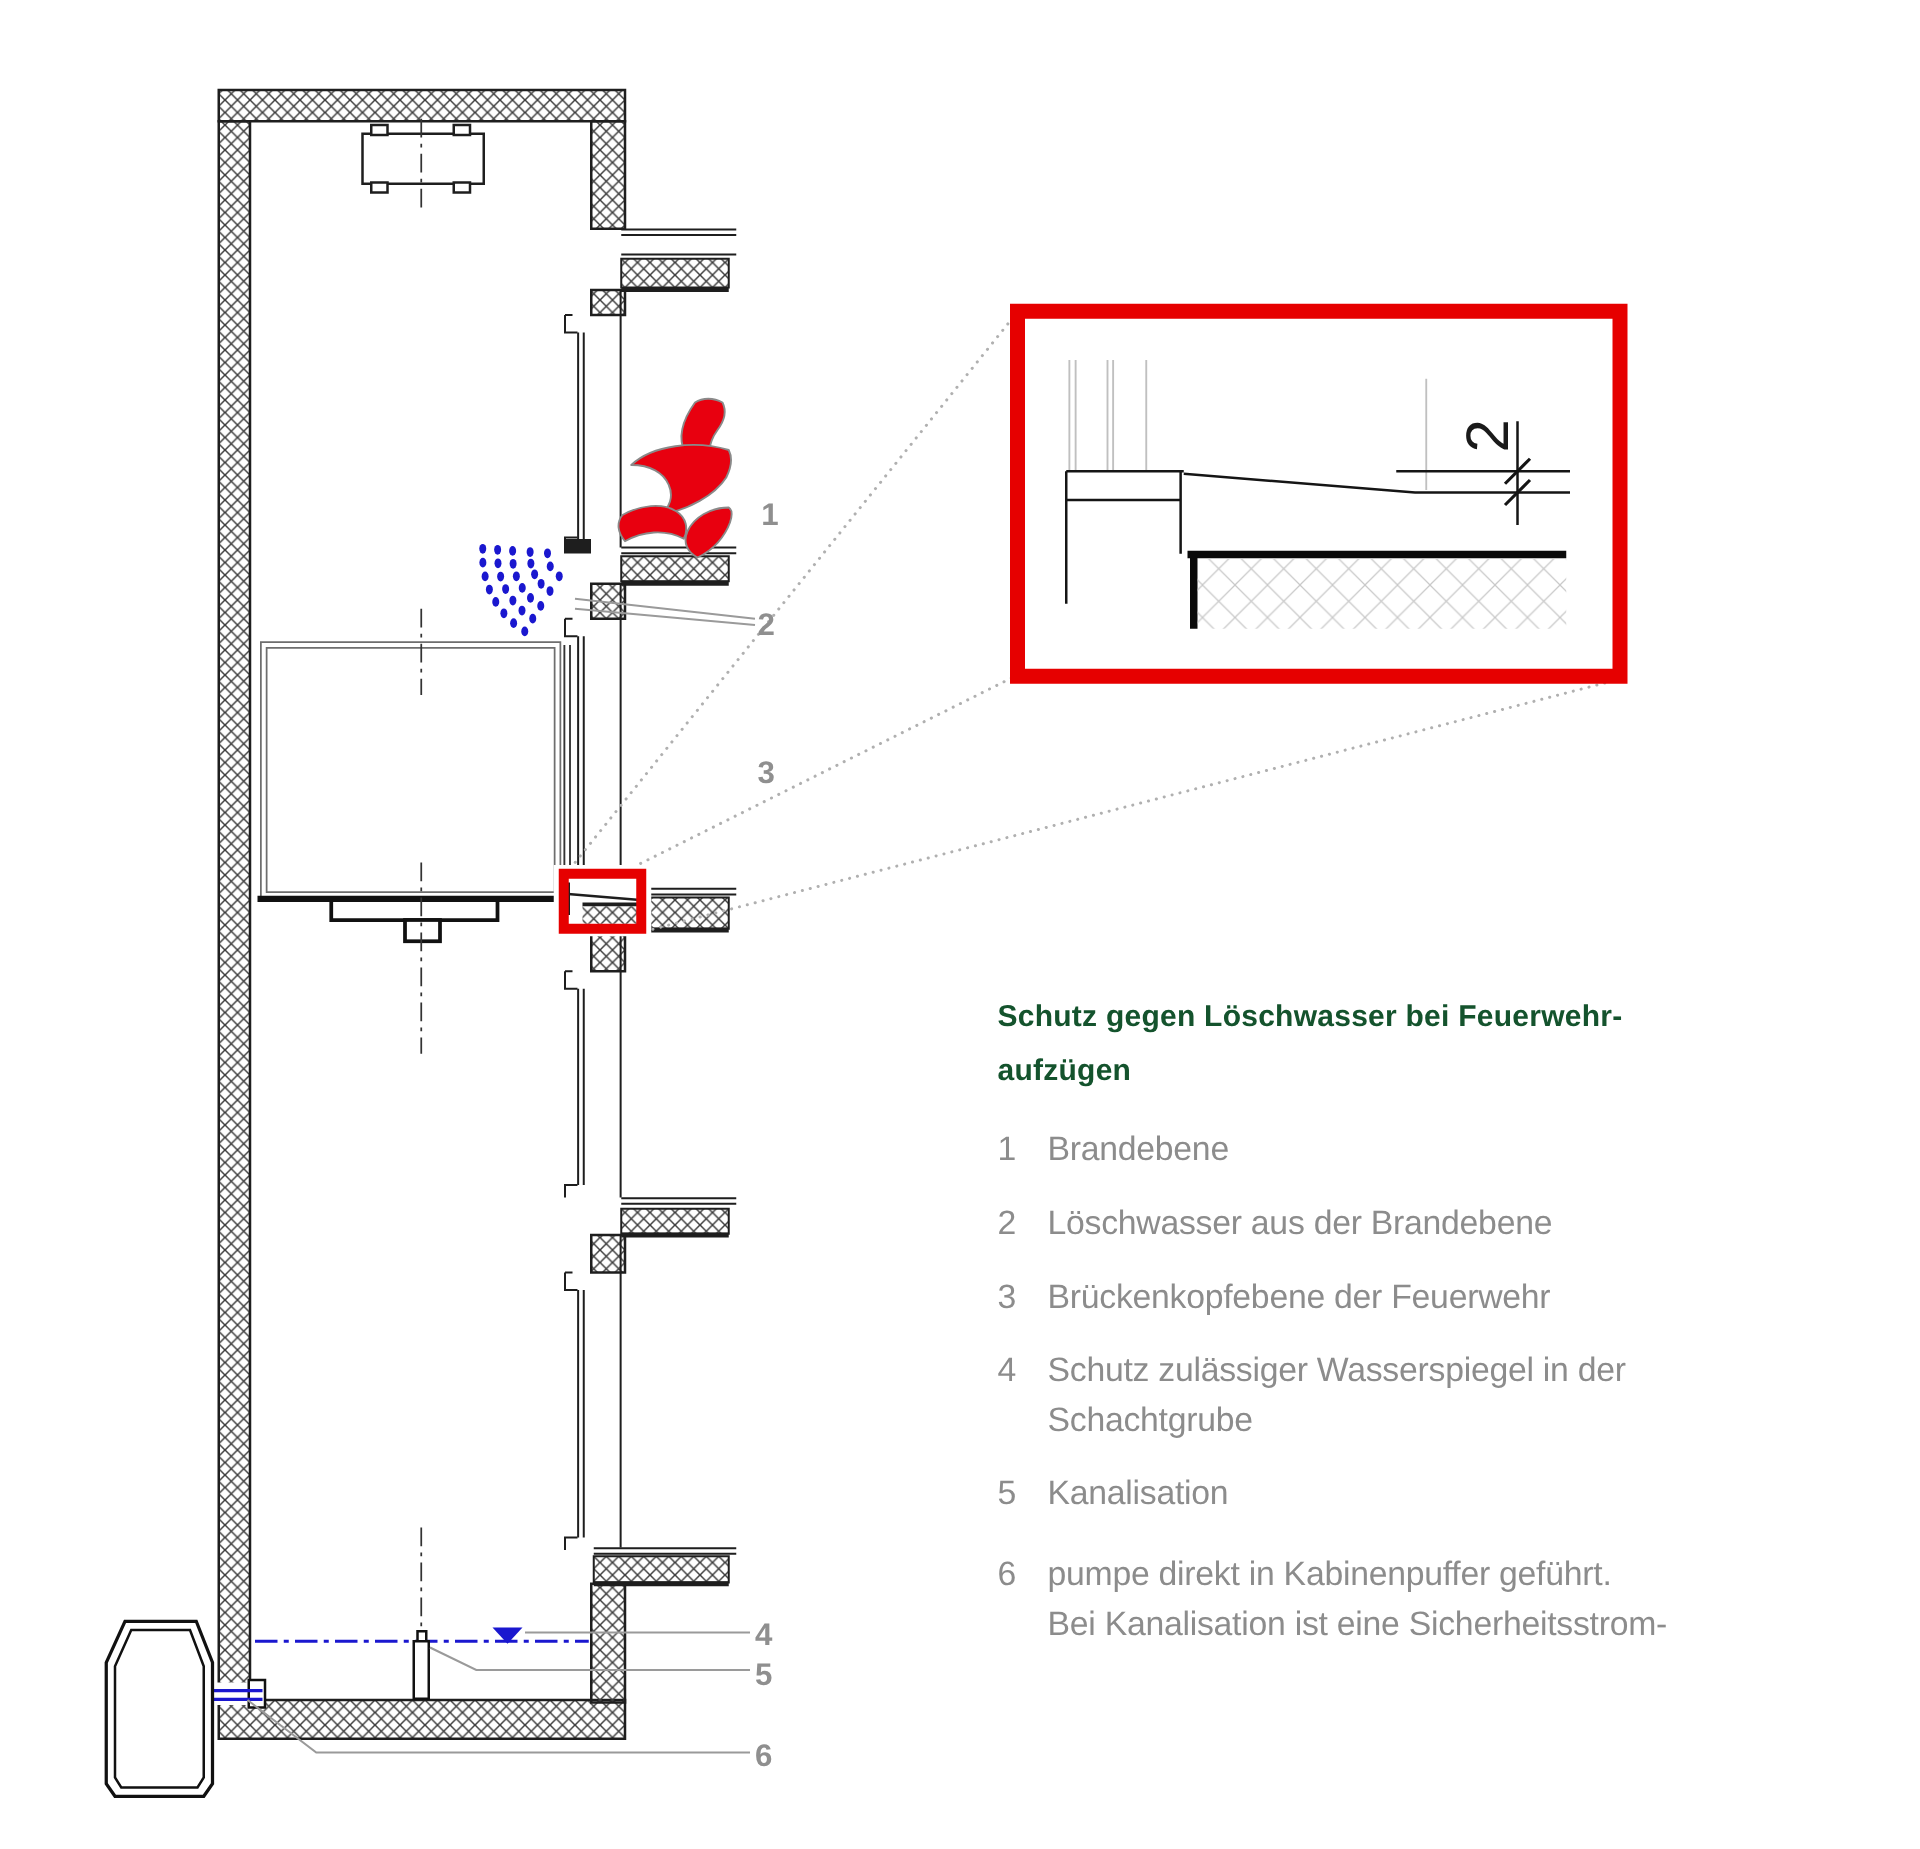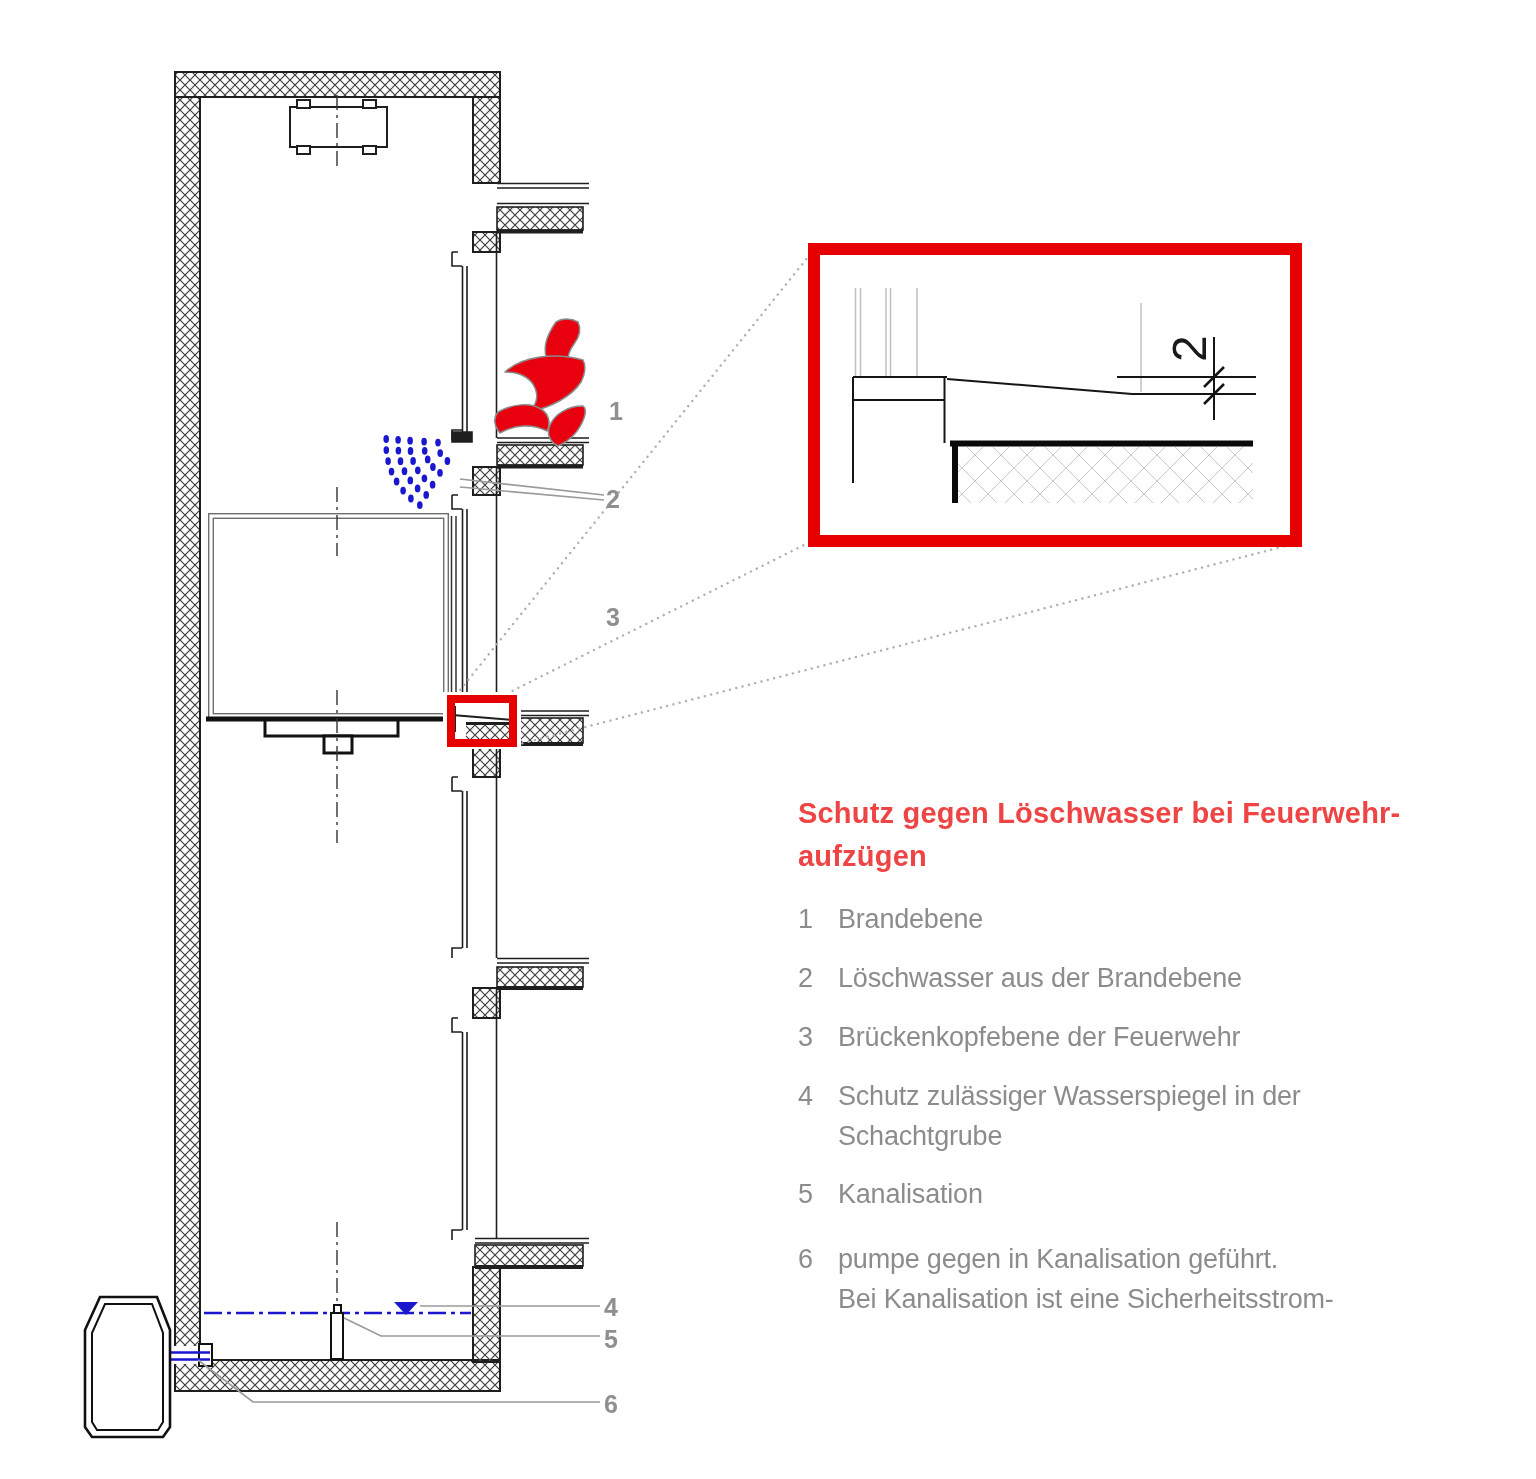--- a/index.html
+++ b/index.html
@@ -1,20 +1,20 @@
 <!DOCTYPE html>
 <html><head>
 <meta charset="utf-8">
 <style>
   html,body{margin:0;padding:0;background:#fff;}
   #stage{position:relative;width:1536px;height:1479px;background:#fff;overflow:hidden;
          font-family:"Liberation Sans",sans-serif;}
   #drawing{position:absolute;left:0;top:0;}
   .legend{position:absolute;left:798px;top:792px;width:710px;}
-  .lt{font-size:29px;font-weight:bold;color:#ef4444;line-height:43px;letter-spacing:.2px;}
+  .lt{font-size:24px;font-weight:bold;color:#14532d;line-height:43px;letter-spacing:.2px;}
   .li{display:flex;font-size:27px;font-weight:400;color:#8c8c8c;line-height:40px;letter-spacing:-.2px;}
   .li .num{width:40px;flex:none;}
   .li .txt{flex:1;}
   .mt1{margin-top:21px;} .mt{margin-top:19px;} .mt5{margin-top:18px;} .mt6{margin-top:25px;}
   svg text{font-family:"Liberation Sans",sans-serif;}
   .callout-num{font-size:25px;font-weight:700;fill:#8f8f8f;}
 </style>
 </head>
 <body>
 
@@ -244,19 +244,19 @@
       <div>Schachtgrube</div>
     </div>
   </div>
   <div class="li mt5">
     <div class="num">5</div>
     <div class="txt">Kanalisation</div>
   </div>
   <div class="li mt6">
     <div class="num">6</div>
     <div class="txt">
-      <div>pumpe gegen in Kanalisation geführt.</div>
+      <div>pumpe direkt in Kabinenpuffer geführt.</div>
       <div>Bei Kanalisation ist eine Sicherheitsstrom-</div>
     </div>
   </div>
 </div>
 
 </div>
 
 </body></html>

